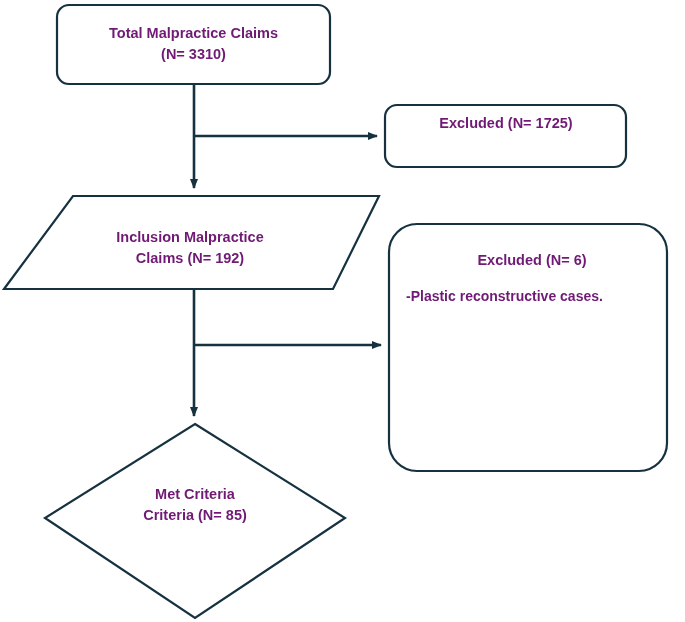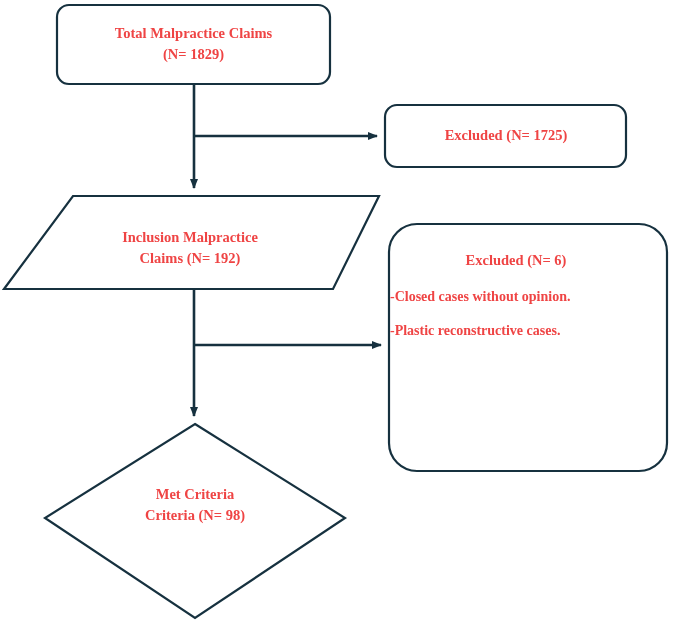--- a/index.html
+++ b/index.html
@@ -32,53 +32,52 @@
   .node-text {
     position: absolute;
     display: flex;
     flex-direction: column;
     justify-content: center;
     align-items: center;
     text-align: center;
     font-weight: bold;
     font-size: 14.5px;
     line-height: 1.45;
-    color: #ef4444;
+    color: #701a75;
     pointer-events: none;
-    font-family: Liberation Serif, serif;
   }
   .node-text .line {
     display: block;
     white-space: nowrap;
   }
 
   
   #total-claims-text {
     left: 56px;
     top: 4px;
     width: 275px;
     height: 80px;
   }
   
   #excluded-1725-text {
     left: 384px;
-    top: 104px;
+    top: 92px;
     width: 244px;
     height: 64px;
   }
   
   #aesthetic-text {
     left: 50px;
     top: 208px;
     width: 280px;
     height: 80px;
   }
   
   #excluded-6-text {
-    left: 380px;
+    left: 396px;
     top: 236px;
     width: 272px;
     height: 180px;
     justify-content: flex-start;
     align-items: stretch;
     text-align: left;
     padding-top: 14px;
     box-sizing: border-box;
   }
   #excluded-6-text .heading {
@@ -127,36 +126,35 @@
 
     <line x1="194" y1="136" x2="377" y2="136" stroke="#16313f" stroke-width="2.6" marker-end="url(#arrowhead)"></line>
 
     <line x1="194" y1="289" x2="194" y2="416" stroke="#16313f" stroke-width="2.6" marker-end="url(#arrowhead)"></line>
 
     <line x1="194" y1="345" x2="381" y2="345" stroke="#16313f" stroke-width="2.6" marker-end="url(#arrowhead)"></line>
   </svg>
 
   <div class="node-text" id="total-claims-text">
     <span class="line">Total Malpractice Claims</span>
-    <span class="line">(N= 1829)</span>
+    <span class="line">(N= 3310)</span>
   </div>
 
   <div class="node-text" id="excluded-1725-text">
     <span class="line">Excluded (N= 1725)</span>
   </div>
 
   <div class="node-text" id="aesthetic-text">
     <span class="line">Inclusion Malpractice</span>
     <span class="line">Claims (N= 192)</span>
   </div>
 
   <div class="node-text" id="excluded-6-text">
     <span class="heading">Excluded (N= 6)</span>
-    <span class="bullet">-Closed cases without opinion.</span>
     <span class="bullet">-Plastic reconstructive cases.</span>
   </div>
 
   <div class="node-text" id="met-inclusion-text">
     <span class="line">Met Criteria</span>
-    <span class="line">Criteria (N= 98)</span>
+    <span class="line">Criteria (N= 85)</span>
   </div>
 
 </div>
 
 </body></html>

